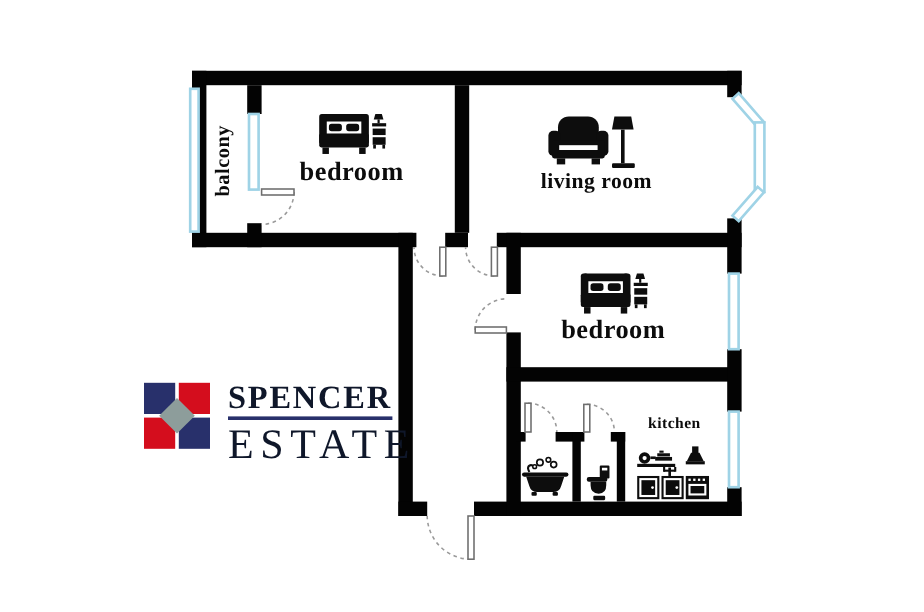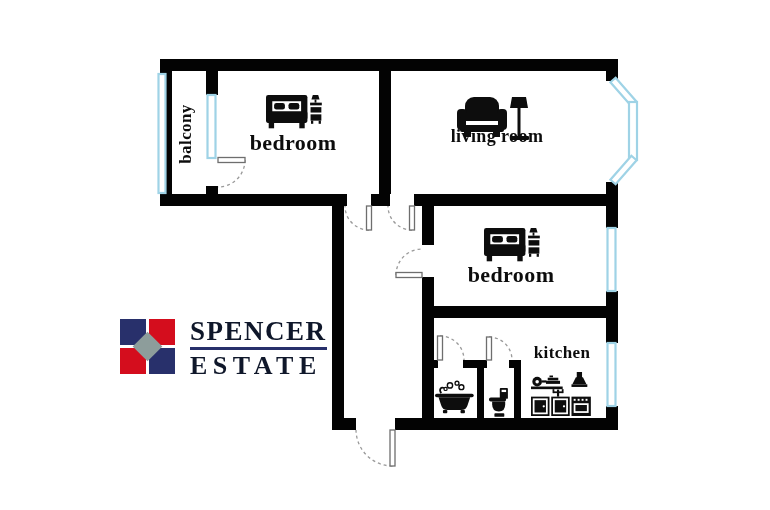--- a/index.html
+++ b/index.html
@@ -14,37 +14,37 @@
   .arc{fill:none;stroke:#9a9a9a;stroke-width:1.3;stroke-dasharray:3 3;}
   .ink{fill:#0d0d0d;}
   .paper{fill:#ffffff;}
   .room-label{
     position:absolute;transform:translate(-50%,-50%);
     font-weight:bold;color:#0c0c0c;white-space:nowrap;letter-spacing:.4px;
   }
   .room-label.vertical{transform:translate(-50%,-50%) rotate(-90deg);}
   .lbl-bedroom{font-size:22px;}
   .lbl-living{font-size:18px;}
-  .lbl-kitchen{font-size:17px;}
+  .lbl-kitchen{font-size:13px;}
   .lbl-balcony{font-size:17px;}
   
   .logo{position:absolute;left:120px;top:318px;display:flex;align-items:flex-start;}
   .logo-mark{position:relative;width:56px;height:57px;}
   .sq{position:absolute;width:26px;height:26px;}
   .sq.tl{left:0;top:1px;background:#28306b;}
   .sq.tr{left:29px;top:1px;background:#d40d1d;}
   .sq.bl{left:0;top:30px;background:#d40d1d;}
   .sq.br{left:29px;top:30px;background:#28306b;}
   .diamond{position:absolute;left:17px;top:18px;width:21px;height:21px;background:#8d9d9b;transform:rotate(45deg);}
   .logo-text{margin-left:14px;color:#0f172a;line-height:1;}
   .logo-line1{
     font-size:27px;font-weight:bold;letter-spacing:1.5px;
     border-bottom:3px solid #28306b;padding-bottom:2px;display:inline-block;
   }
-  .logo-line2{font-size:26px;font-weight:bold;letter-spacing:5.5px;margin-top:3px;}
+  .logo-line2{font-size:35px;font-weight:normal;letter-spacing:5.5px;margin-top:3px;}
 </style>
 </head>
 <body>
 
 <div class="stage">
 
   <svg class="plan" width="770" height="510" viewBox="0 0 770 510">
 
     <g>
 
@@ -229,21 +229,21 @@
       <rect class="paper" x="53" y="30.5" width="2.2" height="2.2"></rect>
       <rect class="paper" x="57.5" y="30.5" width="2.2" height="2.2"></rect>
       <rect class="paper" x="62" y="30.5" width="2.2" height="2.2"></rect>
       <rect class="paper" x="48.5" y="35.5" width="17" height="11"></rect>
       <rect class="ink" x="50.5" y="37.5" width="13" height="7"></rect>
     </g>
   </svg>
 
   <div class="room-label vertical lbl-balcony" style="left:186px;top:134px;">balcony</div>
   <div class="room-label lbl-bedroom" style="left:293px;top:143px;">bedroom</div>
-  <div class="room-label lbl-living" style="left:497px;top:136px;">living room</div>
+  <div class="room-label lbl-living" style="left:497px;top:151px;">living room</div>
   <div class="room-label lbl-bedroom" style="left:511px;top:275px;">bedroom</div>
   <div class="room-label lbl-kitchen" style="left:562px;top:353px;">kitchen</div>
 
   <div class="logo">
     <div class="logo-mark">
       <div class="sq tl"></div>
       <div class="sq tr"></div>
       <div class="sq bl"></div>
       <div class="sq br"></div>
       <div class="diamond"></div>

